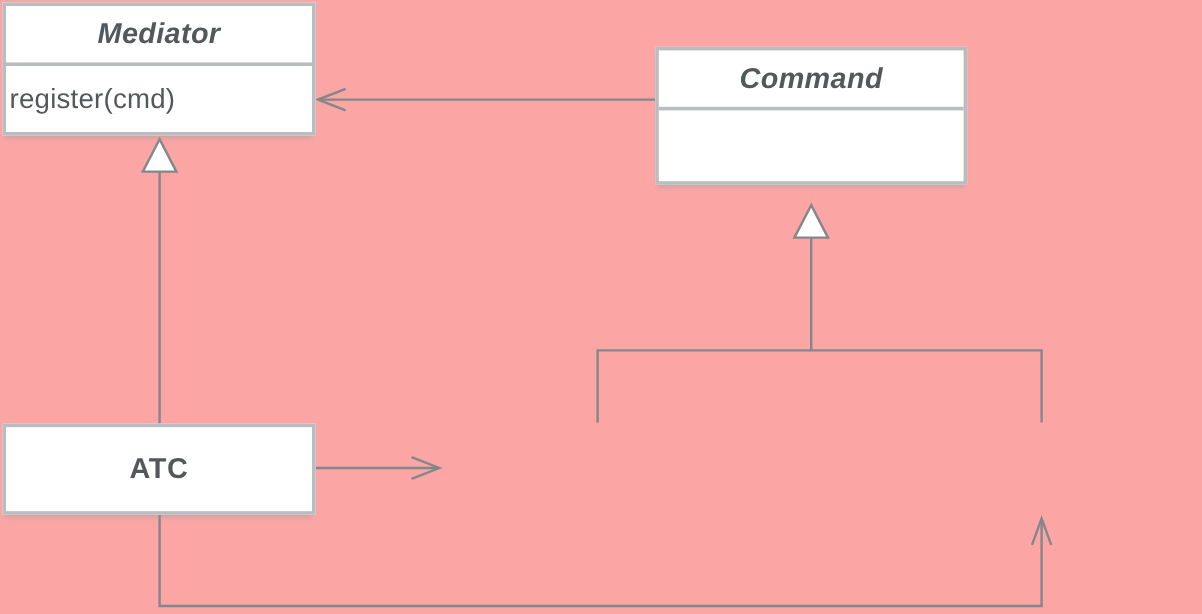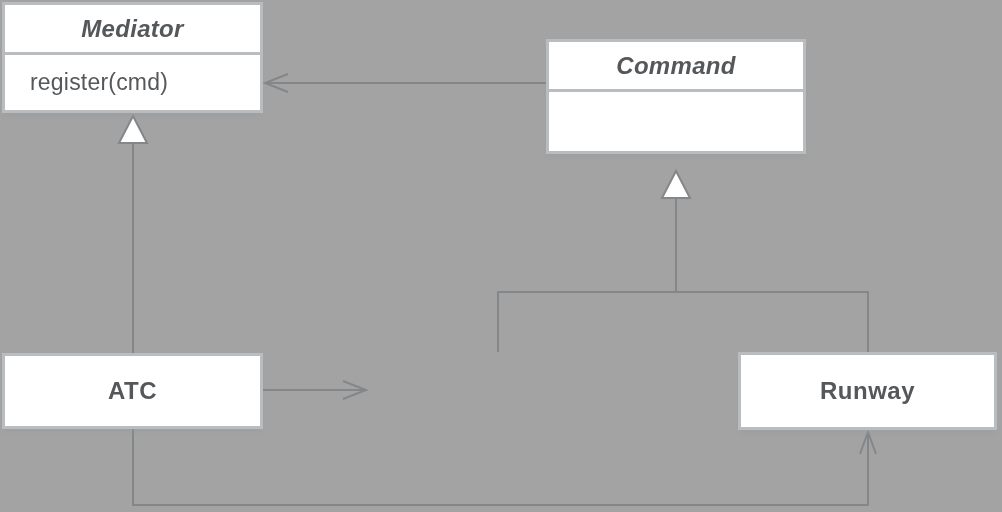--- a/index.html
+++ b/index.html
@@ -5,21 +5,21 @@
   html, body {
     margin: 0;
     padding: 0;
     background: #ffffff;
     font-family: "Liberation Sans", sans-serif;
   }
   .canvas {
     position: relative;
     width: 1002px;
     height: 512px;
-    background: #a3a3a3;
+    background: #fca5a5;
     overflow: hidden;
   }
   .connectors {
     position: absolute;
     left: 0;
     top: 0;
   }
   .connectors line,
   .connectors polyline {
     stroke: #83878a;
@@ -49,21 +49,21 @@
     justify-content: center;
     font-size: 24px;
     font-weight: bold;
     font-style: italic;
     letter-spacing: 0.3px;
   }
   .cls-member {
     flex: 1;
     display: flex;
     align-items: center;
-    padding-left: 25px;
+    padding-left: 3px;
     font-size: 23px;
     font-weight: normal;
     letter-spacing: 0.2px;
   }
   .node {
     position: absolute;
     box-sizing: border-box;
     background: #ffffff;
     border: 3px solid #b9bdbf;
     box-shadow: 0 5px 4px -2px rgba(150,156,160,0.45);
@@ -117,17 +117,14 @@
 
   <div class="cls" style="left:546px; top:39px; width:260px; height:115px;">
     <div class="cls-title">Command</div>
   </div>
 
   <div class="node" style="left:2px; top:353px; width:261px; height:76px;">
     <span>ATC</span>
   </div>
 
 
-  <div class="node" style="left:738px; top:352px; width:259px; height:78px;">
-    <span>Runway</span>
-  </div>
 
 </div>
 
 </body></html>

